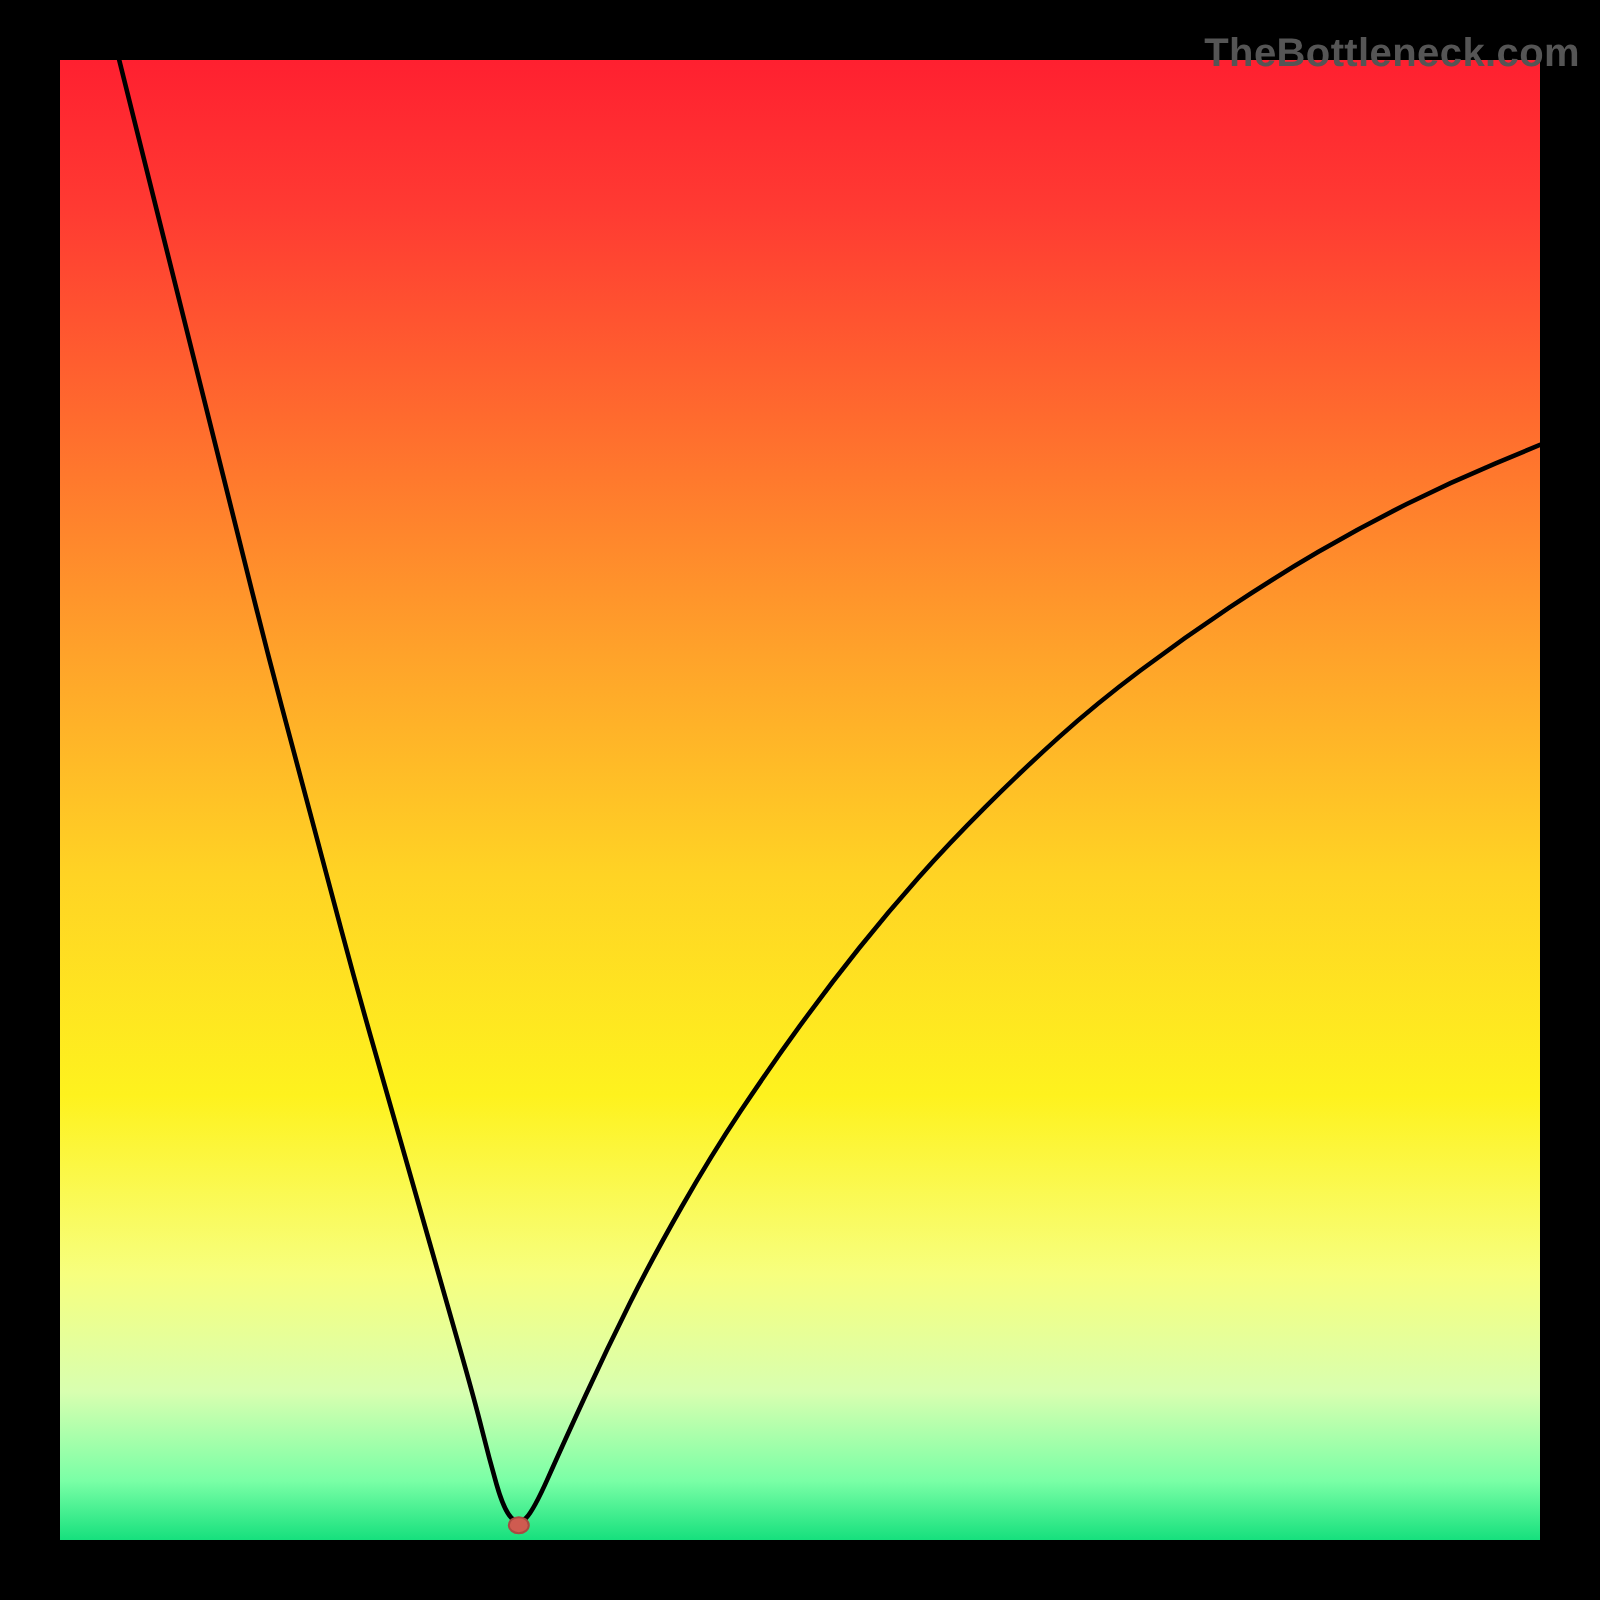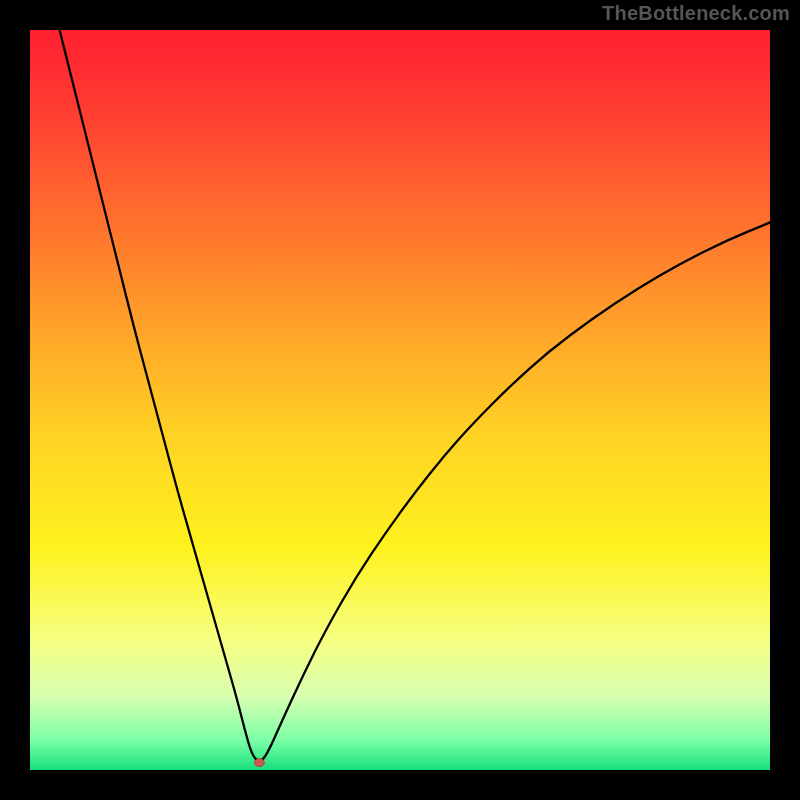--- a/index.html
+++ b/index.html
@@ -12,21 +12,21 @@
     font-family: Arial, Helvetica, sans-serif;
   }
   .frame {
     position: relative;
     width: 800px;
     height: 800px;
     background: #000;
   }
   .watermark {
     position: absolute;
-    top: 2px;
+    top: 16px;
     right: 10px;
     color: #555;
     font-size: 20px;
     font-weight: 600;
     letter-spacing: 0.2px;
     z-index: 10;
   }
   .plot-area {
     position: absolute;
     left: 30px;

